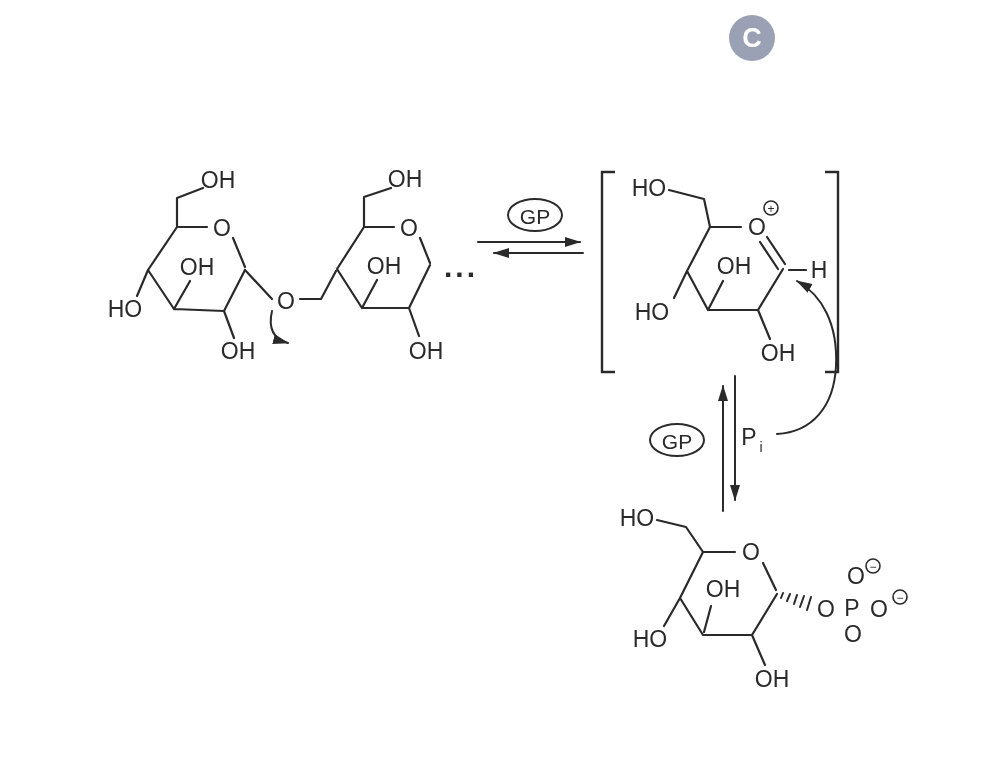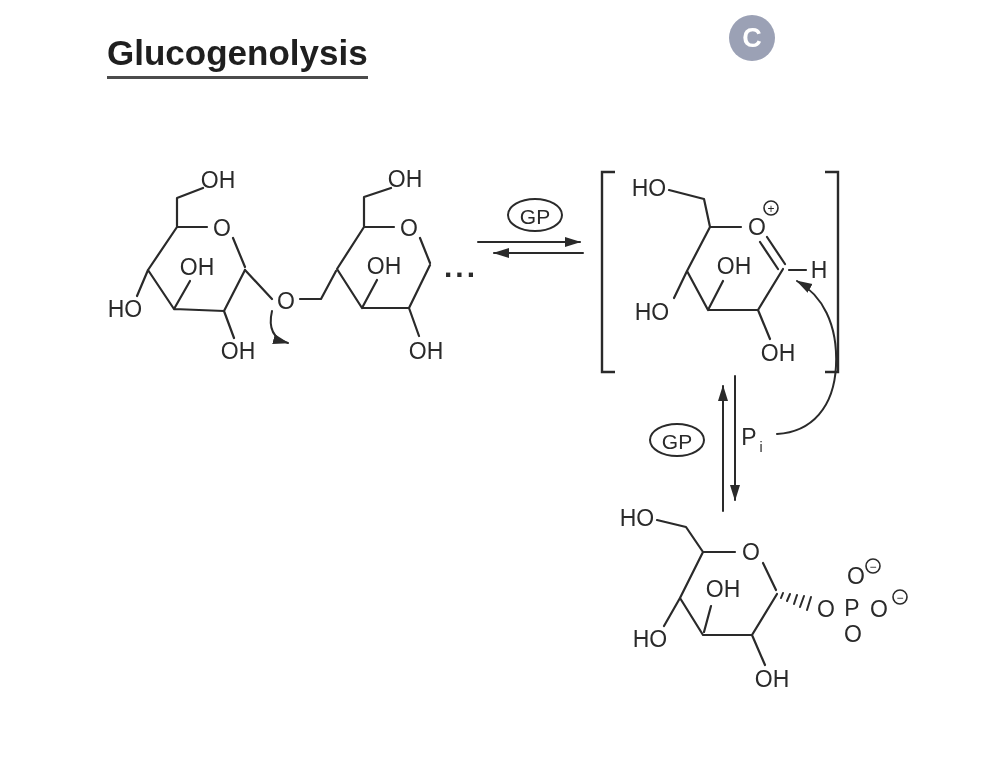--- a/index.html
+++ b/index.html
@@ -26,21 +26,20 @@
   .dots{font-family:"Liberation Sans",sans-serif;font-size:30px;font-weight:bold;fill:#2a2a2a;letter-spacing:3px;}
   .ccircle{fill:none;stroke:#2a2a2a;stroke-width:1.6;}
   .ellipse{fill:none;stroke:#2a2a2a;stroke-width:2;}
   .bracket{fill:none;stroke:#2a2a2a;stroke-width:2.4;}
 </style>
 </head>
 <body>
 
 <div id="stage">
 
-  <div id="page-title" style="border-bottom-color: rgb(76, 76, 76);">Glucogenolysis</div>
   <div id="panel-badge" style="background: rgb(155, 161, 181); color: rgb(255, 255, 255);">C</div>
 
   <svg width="999" height="759" viewBox="0 0 999 759">
     <defs>
       <marker id="ah" markerUnits="userSpaceOnUse" markerWidth="18" markerHeight="12" refX="15" refY="5" orient="auto">
         <path d="M0,0 L16,5 L0,10 Z" fill="#2a2a2a"></path>
       </marker>
     </defs>
 
     <g>

